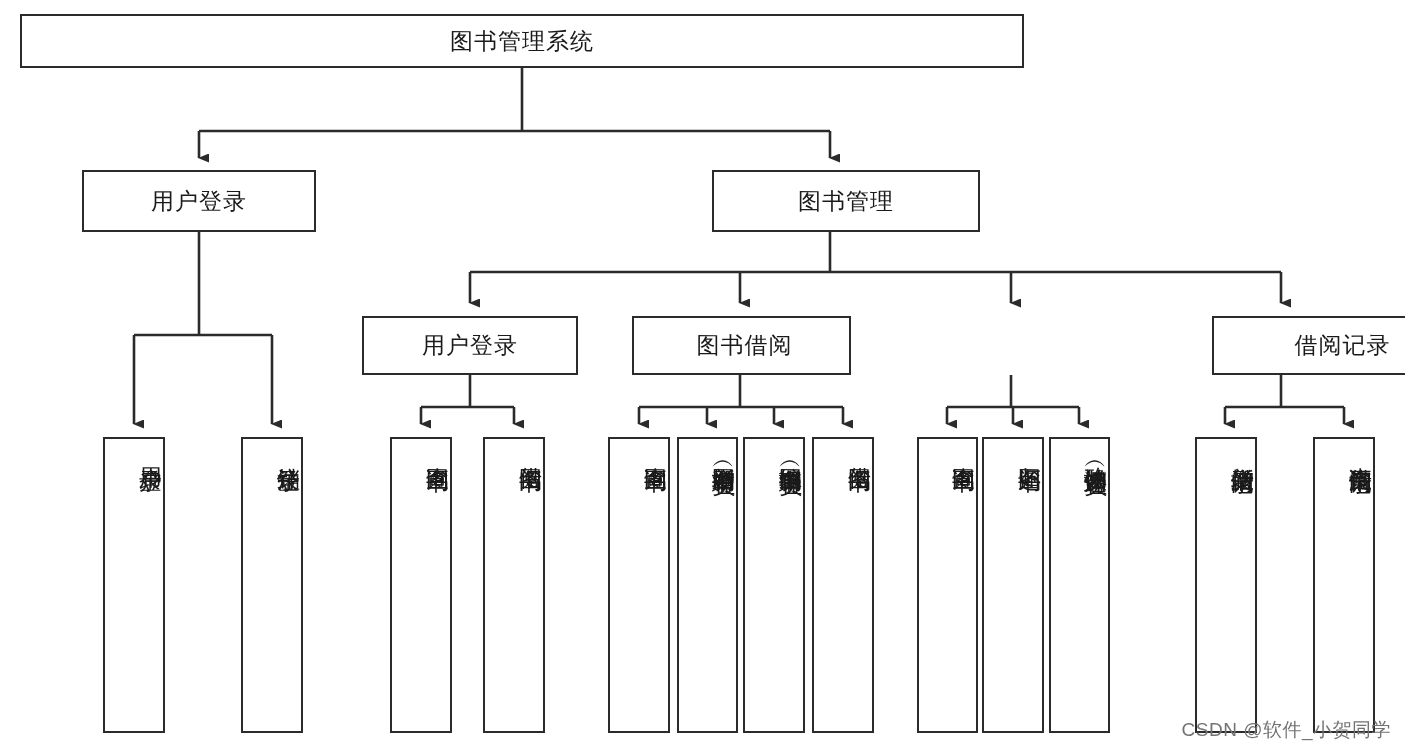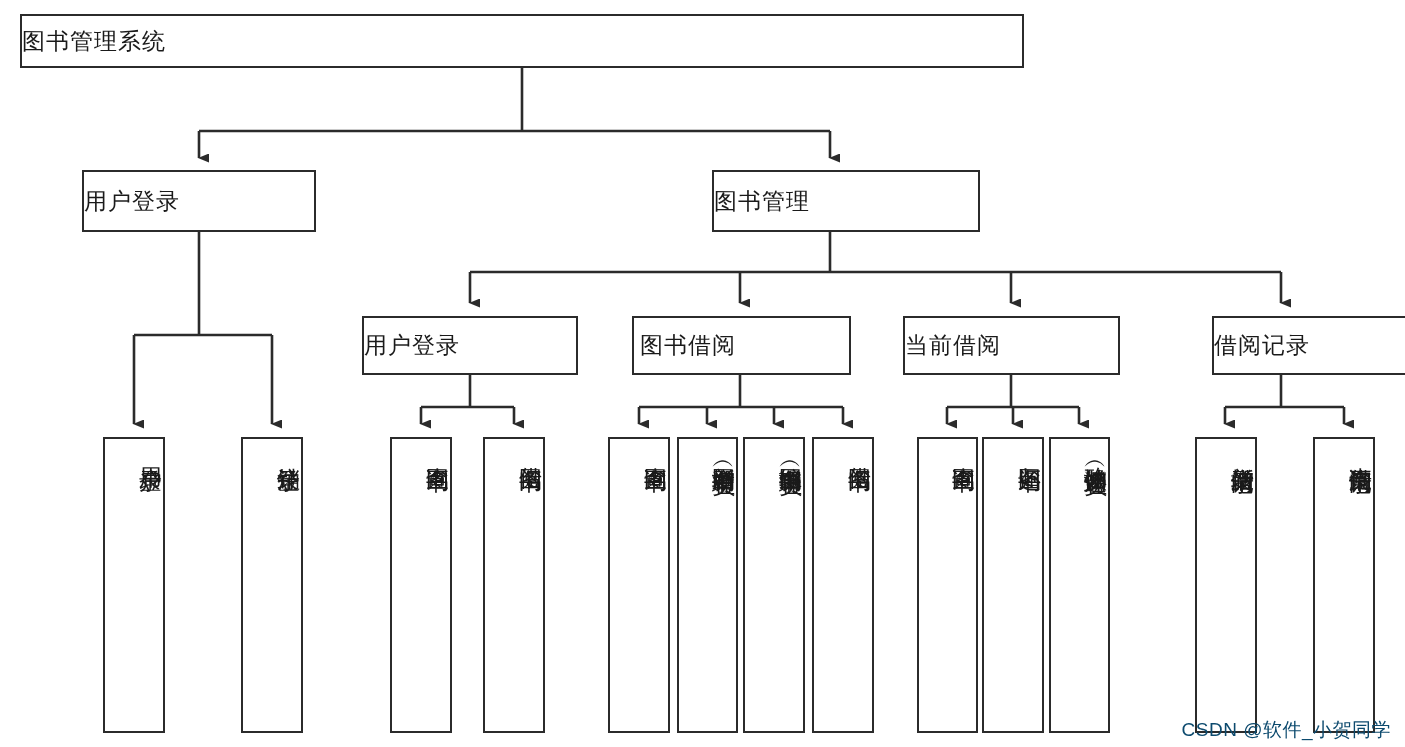--- a/index.html
+++ b/index.html
@@ -25,20 +25,21 @@
     height: 747px;
     pointer-events: none;
   }
   .node {
     position: absolute;
     box-sizing: border-box;
     border: 2px solid #2b2b2b;
     background: #ffffff;
     display: flex;
     align-items: center;
+    justify-content: center;
     color: #1a1a1a;
     z-index: 2;
   }
   .node.horiz {
     font-size: 23px;
     letter-spacing: 1px;
   }
   .node.vert {
     writing-mode: vertical-rl;
     text-orientation: upright;
@@ -53,21 +54,21 @@
     writing-mode: vertical-rl;
     text-orientation: upright;
     display: block;
     white-space: nowrap;
   }
   .watermark {
     position: absolute;
     right: 14px;
     bottom: 4px;
     font-size: 19px;
-    color: #0c4a6e;
+    color: #737373;
     letter-spacing: 0.5px;
     z-index: 5;
     white-space: nowrap;
   }
 </style>
 </head>
 <body>
 
 <div id="canvas">
 
@@ -131,23 +132,20 @@
   <div class="node horiz" style="left:712px; top:170px; width:268px; height:62px;">
     <span>图书管理</span>
   </div>
 
   <div class="node horiz" style="left:362px; top:316px; width:216px; height:59px;">
     <span>用户登录</span>
   </div>
   <div class="node horiz" style="left:632px; top:316px; width:219px; height:59px;padding-left:6px;">
     <span>图书借阅</span>
   </div>
-  <div class="node horiz" style="left:903px; top:316px; width:217px; height:59px;">
-    <span>当前借阅</span>
-  </div>
   <div class="node horiz" style="left:1172px; top:316px; width:261px; height:59px;margin-left:40px;">
     <span>借阅记录</span>
   </div>
 
   <div class="node vert" style="left:103px; top:437px; width:62px; height:296px;">
     <span class="vlabel">用户登录</span>
   </div>
   <div class="node vert" style="left:241px; top:437px; width:62px; height:296px;">
     <span class="vlabel">注销登录</span>
   </div>

